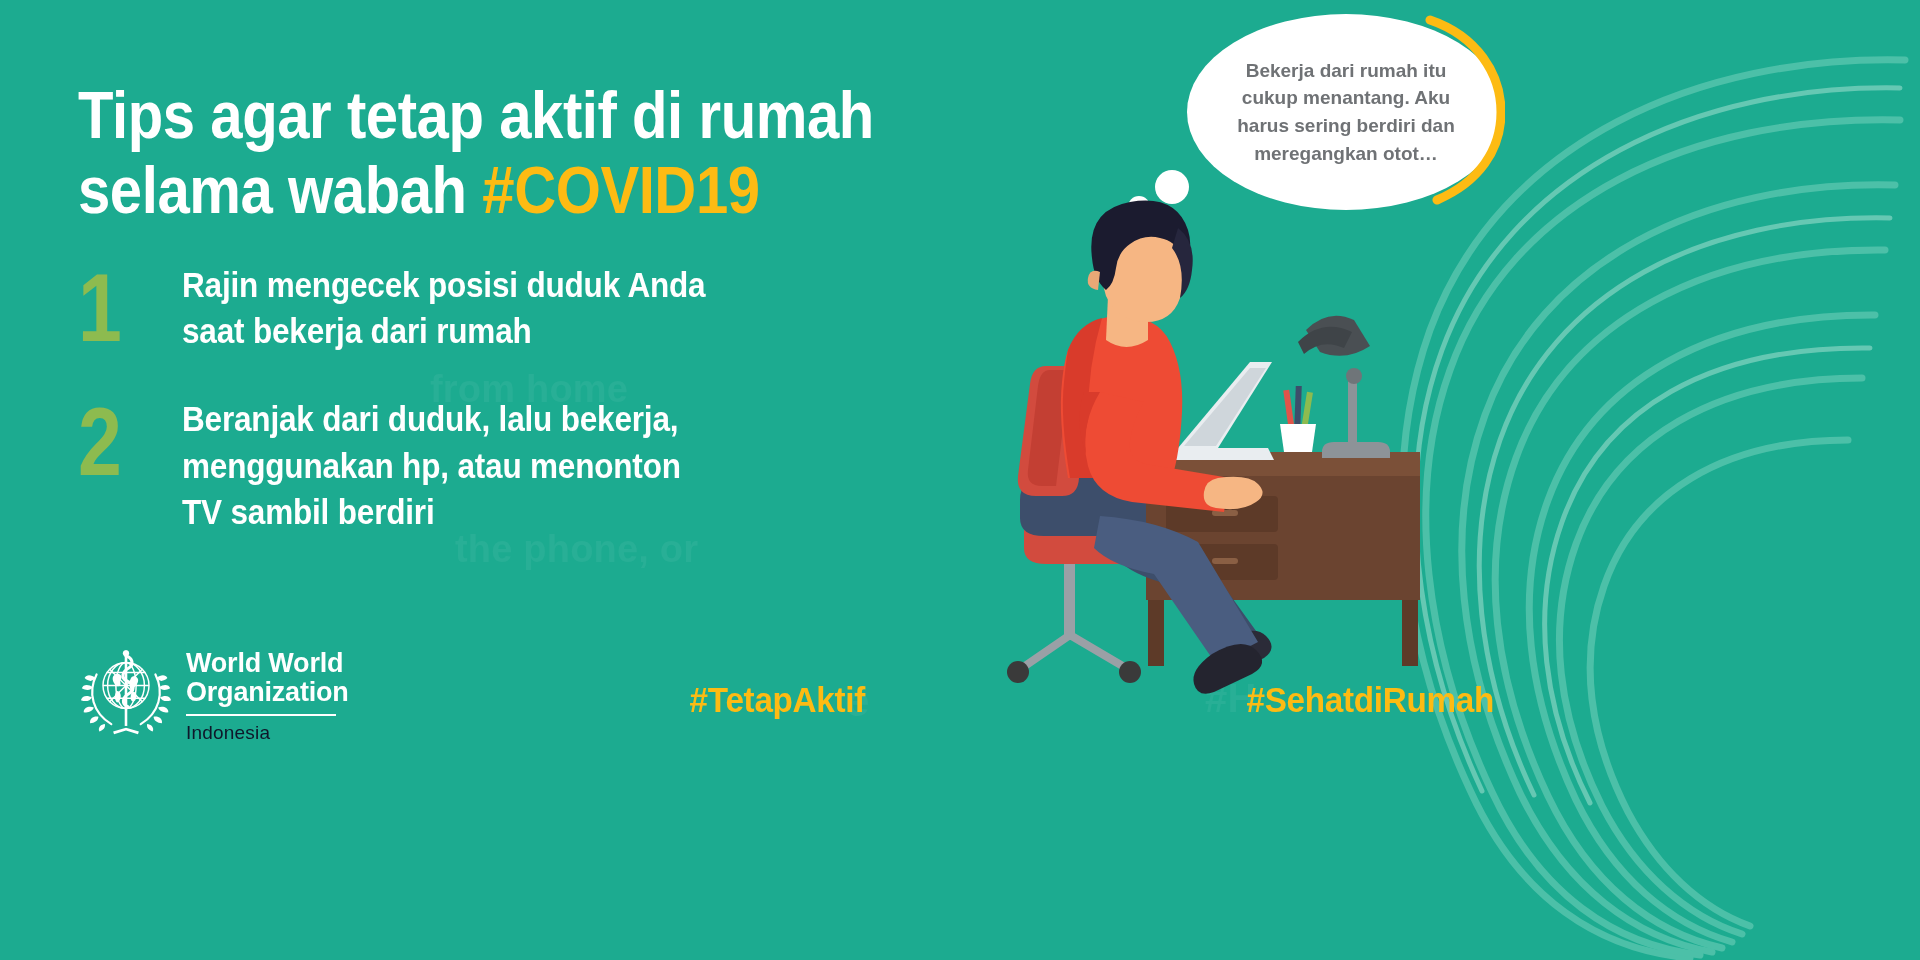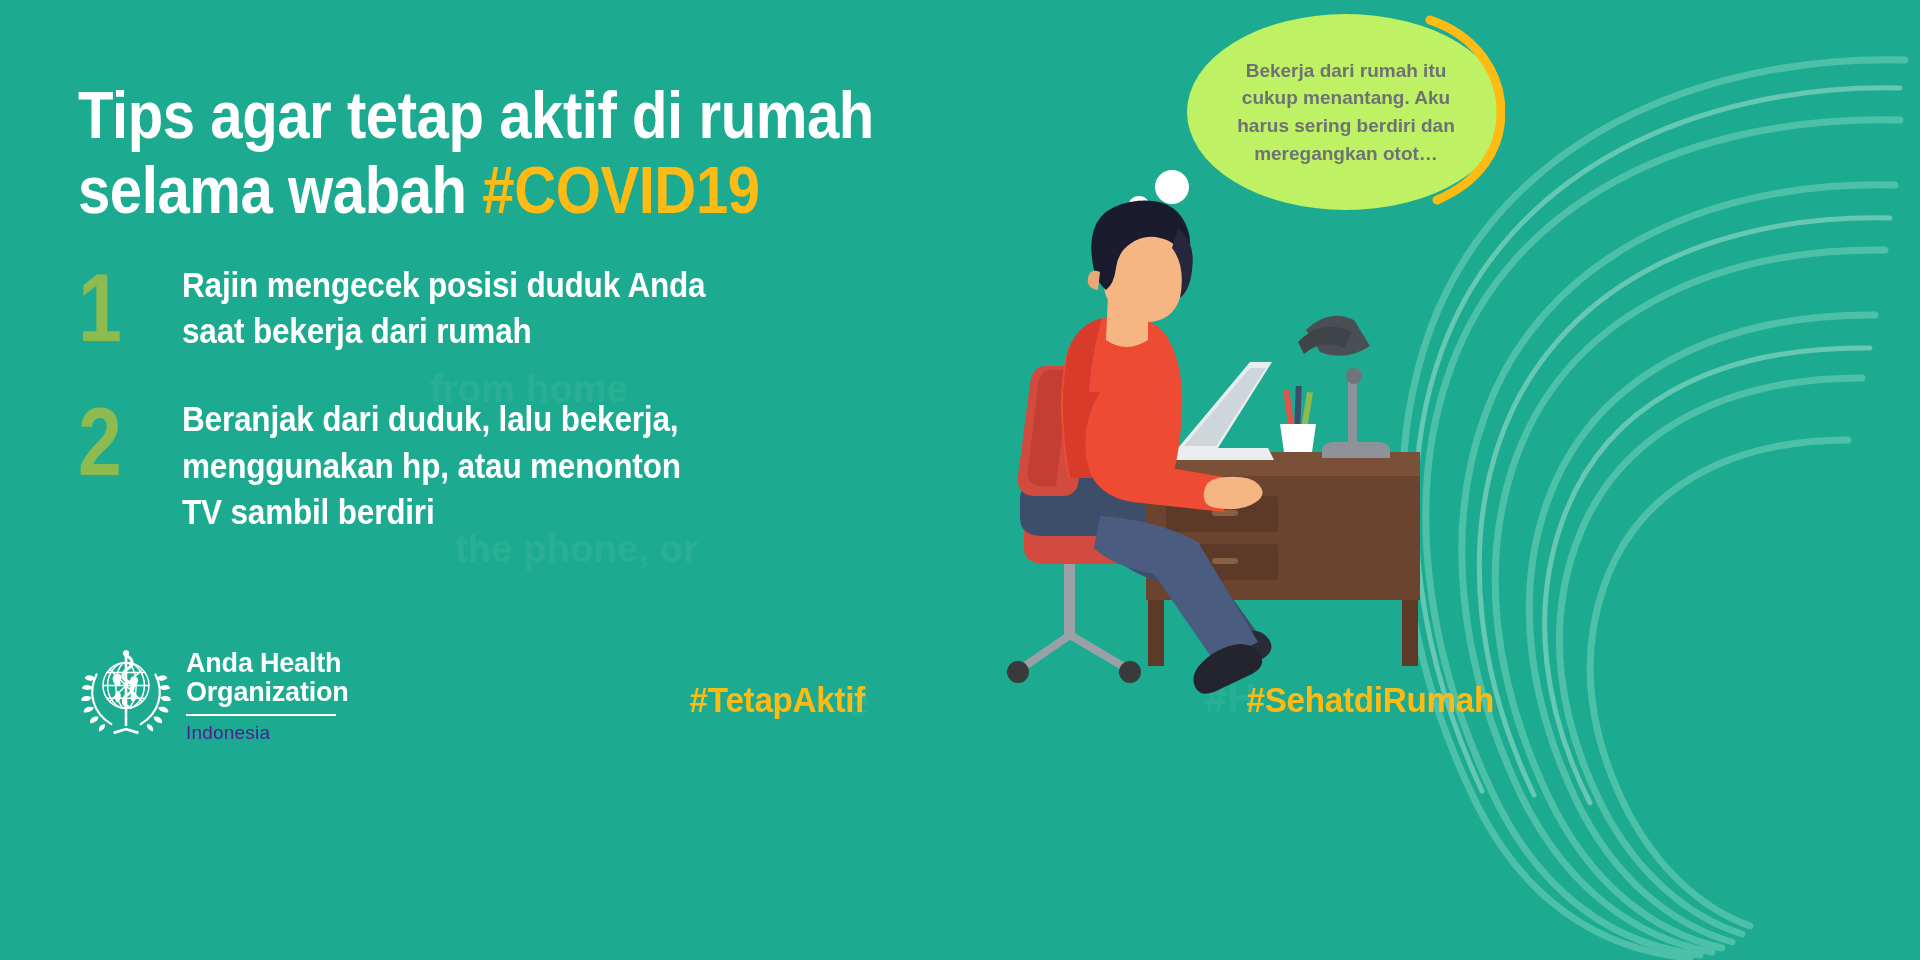--- a/index.html
+++ b/index.html
@@ -91,21 +91,21 @@
     line-height: 1.08;
     letter-spacing: -0.2px;
   }
   .who-rule {
     height: 2px;
     background: #ffffff;
     margin: 7px 0 6px 0;
     width: 150px;
   }
   .who-country {
-    color: #4c1d95;
+    color: #0f172a;
     font-size: 19px;
     font-weight: 400;
     letter-spacing: .2px;
   }
 
   
   .tag {
     position: absolute;
     color: #fdbb13;
     font-size: 35px;
@@ -114,21 +114,21 @@
     transform: scaleX(0.95);
   }
   #tag-left  { left: 685px; top: 680px; }
   #tag-right { left: 1240px; top: 680px; }
 
   
   .bubble {
     position: absolute;
     left: 1187px; top: 14px;
     width: 318px; height: 196px;
-    background: #bef264;
+    background: #ffffff;
     border-radius: 50% / 50%;
     box-shadow: 0 0 0 0 transparent;
     display: flex;
     align-items: center;
     justify-content: center;
   }
   .bubble-arc {
     position: absolute;
     left: 1187px; top: 14px;
     width: 318px; height: 196px;
@@ -250,21 +250,21 @@
         <path d="M50 90 l-14 4 l1 3 l13 -4 l13 4 l1 -3 z"></path>
       </g>
 
       <g>
         <rect x="48.6" y="6" width="2.8" height="82" fill="#ffffff"></rect>
         <path d="M50 12 c7 2 9 9 3 13 c-7 4 -9 11 -2 14 c7 3 9 10 2 14 c-7 4 -8 11 -1 14" fill="none" stroke="#ffffff" stroke-width="3.4" stroke-linecap="round"></path>
         <circle cx="50" cy="9" r="3.4" fill="#ffffff"></circle>
       </g>
     </svg>
     <div class="who-words">
-      <div class="who-name">Anda Health</div>
+      <div class="who-name">World World</div>
       <div class="who-name">Organization</div>
       <div class="who-rule"></div>
       <div class="who-country">Indonesia</div>
     </div>
   </div>
 
   <div class="tag" id="tag-left">#TetapAktif</div>
   <div class="tag" id="tag-right">#SehatdiRumah</div>
 
   <div class="dot" id="dot3"></div>

